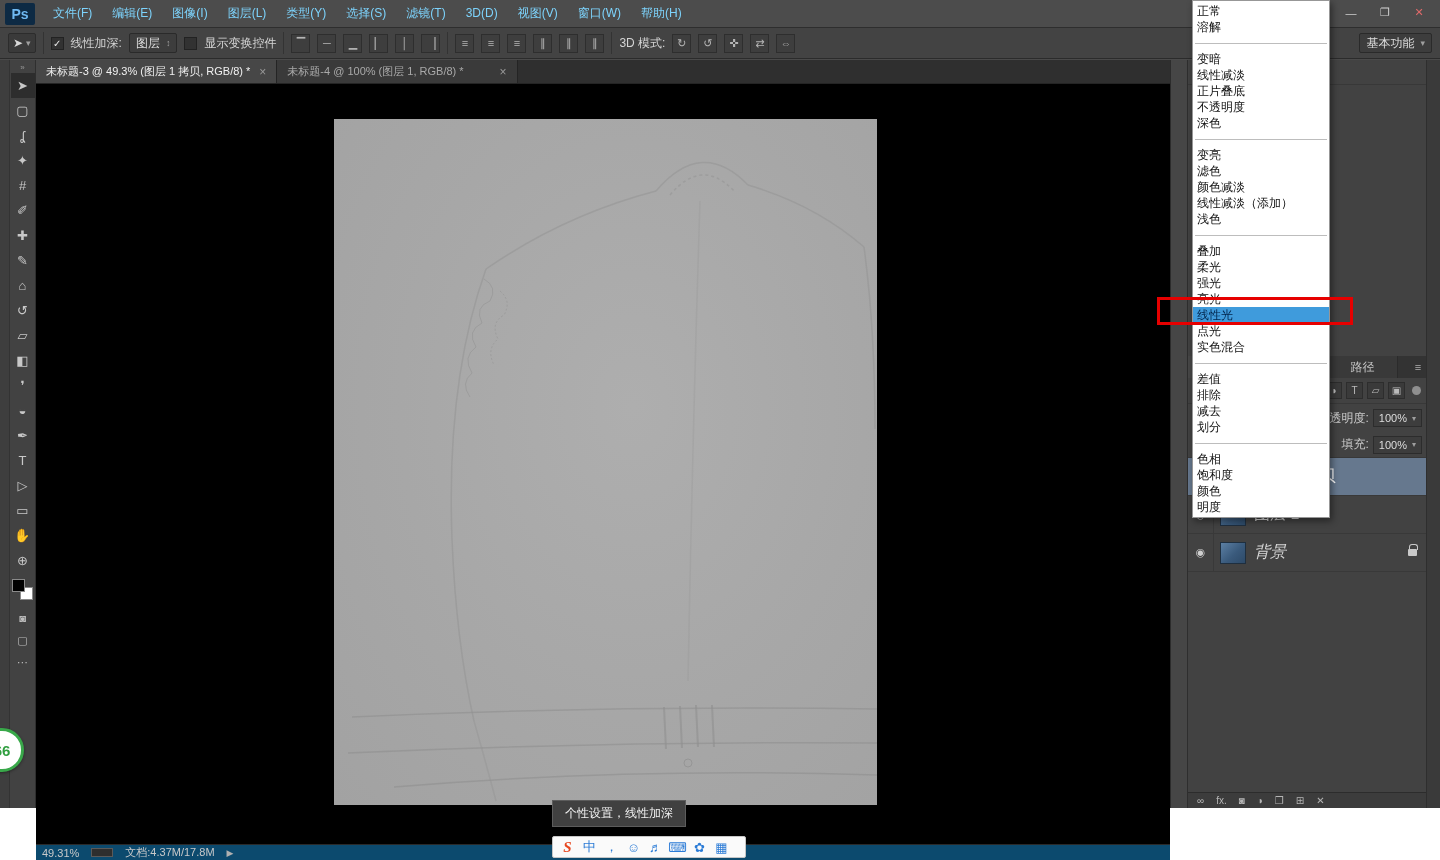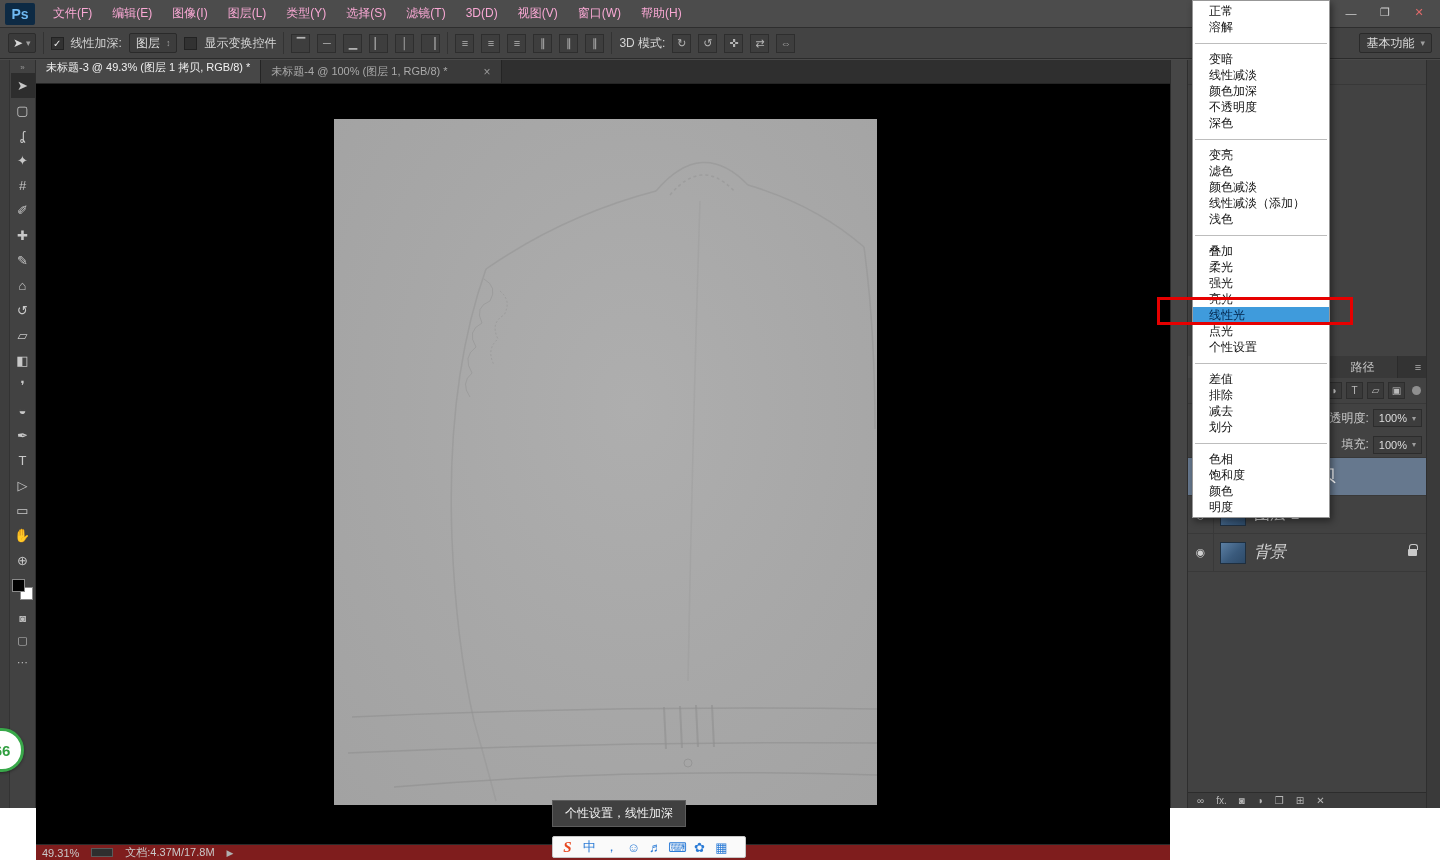--- a/index.html
+++ b/index.html
@@ -5,21 +5,21 @@
   * { margin:0; padding:0; box-sizing:border-box; }
   html,body { width:1440px; height:860px; overflow:hidden; }
   body { font-family:"Liberation Sans","DejaVu Sans",sans-serif; font-size:12px; }
   #app { position:relative; width:1440px; height:808px; background:#4a4a4a; color:#e0e0e0; }
 
   
   .menubar { position:absolute; top:0; left:0; right:0; height:28px; background:#4c4c4c;
              border-bottom:1px solid #2e2e2e; display:flex; align-items:center; z-index:5; }
   .ps-logo { width:30px; height:22px; margin:0 8px 0 5px; background:#0d2a44; color:#6fb9f2;
              font-weight:bold; font-size:14px; display:flex; align-items:center; justify-content:center; border-radius:2px; }
-  .menu-item { padding:0 10px; line-height:27px; color:#f9a8d4; white-space:nowrap; }
+  .menu-item { padding:0 10px; line-height:27px; color:#7dd3fc; white-space:nowrap; }
   .win-controls { position:absolute; right:8px; top:4px; display:flex; gap:8px; }
   .win-btn { width:26px; height:17px; display:flex; align-items:center; justify-content:center;
              color:#cfcfcf; font-size:11px; }
   .win-btn.close { color:#e06a6a; }
 
   
   .optionsbar { position:absolute; top:28px; left:0; right:0; height:31px; background:#434343;
                 border-bottom:1px solid #2b2b2b; display:flex; align-items:center; gap:7px; padding:0 8px; z-index:5; }
   .tool-preview { display:flex; align-items:center; gap:3px; padding:2px 4px; background:#3a3a3a;
                   border:1px solid #2c2c2c; border-radius:2px; }
@@ -33,21 +33,21 @@
                 display:flex; align-items:center; padding:0 6px; gap:6px; color:#dddddd; white-space:nowrap; }
   .icon-btn { width:19px; height:19px; display:flex; align-items:center; justify-content:center;
               color:#b5b5b5; font-size:11px; background:#3e3e3e; border:1px solid #2e2e2e; }
   .spacer { flex:1; }
 
   
   .tabbar { position:absolute; top:60px; left:36px; width:1134px; height:24px; background:#2f2f2f;
             display:flex; border-bottom:1px solid #242424; }
   .doc-tab { display:flex; align-items:center; gap:9px; padding:0 10px; font-size:11px;
              border-right:1px solid #242424; white-space:nowrap; }
-  .doc-tab.active { background:#474747; color:#f0f0f0;flex-direction:column; }
+  .doc-tab.active { background:#474747; color:#f0f0f0; }
   .doc-tab.inactive { background:#3a3a3a; color:#a9a9a9;gap:36px; }
   .tab-close { color:#999; font-size:12px; }
 
   
   .left-strip { position:absolute; left:0; top:60px; width:10px; bottom:0; background:#3e3e3e;
                 border-right:1px solid #333; }
   .toolbar { position:absolute; left:10px; top:60px; width:26px; bottom:0; background:#424242;
              border-right:1px solid #2f2f2f; display:flex; flex-direction:column; align-items:center; padding-top:2px; }
   .tb-collapse { height:11px; line-height:11px; font-size:8px; color:#9a9a9a; }
   .tool { width:24px; height:25px; display:flex; align-items:center; justify-content:center;
@@ -60,21 +60,21 @@
                border:1px solid #8a8a8a; }
   .tool.small { height:22px; font-size:11px; color:#bdbdbd; }
 
   
   .canvas { position:absolute; left:36px; top:84px; width:1134px; height:760px; background:#000; }
   .canvas-image { position:absolute; left:298px; top:35px; width:543px; height:686px;
                   background:radial-gradient(ellipse at 55% 42%, #aeaeae 0%, #a7a7a7 55%, #a2a2a2 100%); }
   .canvas-image svg { position:absolute; left:0; top:0; }
 
   
-  .statusbar { position:absolute; left:36px; top:844px; width:1134px; height:16px; background:#7f1d1d;
+  .statusbar { position:absolute; left:36px; top:844px; width:1134px; height:16px; background:#0c4a6e;
                border-top:1px solid #2a2a2a; display:flex; align-items:center; gap:12px; padding:0 6px;
                font-size:11px; color:#c9c9c9; }
   .scrubber { width:22px; height:9px; background:#2e2e2e; border:1px solid #5a5a5a; }
   .sb-arrow { font-size:9px; color:#b0b0b0; }
 
   
   .right-col { position:absolute; left:1170px; top:60px; width:270px; bottom:0; background:#464646;
                border-left:1px solid #2c2c2c; }
   .panel-area { position:absolute; left:16px; top:0; right:0; bottom:0; background:#424242;
                 border-left:1px solid #2e2e2e; }
@@ -117,21 +117,21 @@
   .layer-lock::before { content:""; position:absolute; left:1px; top:-5px; width:7px; height:5px;
                 border:1.5px solid #c9c9c9; border-bottom:none; border-radius:3px 3px 0 0; }
   .actions-bar { position:absolute; left:0; right:14px; bottom:0; height:16px; background:#3c3c3c;
                  border-top:1px solid #2c2c2c; display:flex; align-items:center; gap:12px;
                  padding:0 9px; font-size:10px; color:#b5b5b5; }
 
   
   .blend-popup { position:absolute; left:1192px; top:0; width:138px; background:#ffffff;
                  border:1px solid #979797; box-shadow:2px 3px 7px rgba(0,0,0,.45); z-index:50;
                  padding:2px 0; color:#111111; }
-  .bm-item { height:16px; line-height:16px; padding-left:16px; white-space:nowrap; font-size:12px; }
+  .bm-item { height:16px; line-height:16px; padding-left:4px; white-space:nowrap; font-size:12px; }
   .bm-item.hl { background:#3f9bdc; color:#02244a; }
   .bm-sep { height:16px; position:relative; }
   .bm-sep::after { content:""; position:absolute; left:2px; right:2px; top:8px; height:1px; background:#bdbdbd; }
 
   
   .annotation-box { position:absolute; left:1157px; top:297px; width:196px; height:28px;
                     border:3px solid #e60000; z-index:60; }
 
   
   .ime-tooltip { position:absolute; left:552px; top:800px; height:27px; background:#404040;
@@ -355,37 +355,37 @@
       <div class="right-strip"></div>
     </div>
   </div>
 
   <div class="blend-popup">
     <div class="bm-item">正常</div>
     <div class="bm-item">溶解</div>
     <div class="bm-sep"></div>
     <div class="bm-item">变暗</div>
     <div class="bm-item">线性减淡</div>
-    <div class="bm-item">颜色加深</div>
+    <div class="bm-item">正片叠底</div>
     <div class="bm-item">不透明度</div>
     <div class="bm-item">深色</div>
     <div class="bm-sep"></div>
     <div class="bm-item">变亮</div>
     <div class="bm-item">滤色</div>
     <div class="bm-item">颜色减淡</div>
     <div class="bm-item">线性减淡（添加）</div>
     <div class="bm-item">浅色</div>
     <div class="bm-sep"></div>
     <div class="bm-item">叠加</div>
     <div class="bm-item">柔光</div>
     <div class="bm-item">强光</div>
     <div class="bm-item">亮光</div>
     <div class="bm-item hl">线性光</div>
     <div class="bm-item">点光</div>
-    <div class="bm-item">个性设置</div>
+    <div class="bm-item">实色混合</div>
     <div class="bm-sep"></div>
     <div class="bm-item">差值</div>
     <div class="bm-item">排除</div>
     <div class="bm-item">减去</div>
     <div class="bm-item">划分</div>
     <div class="bm-sep"></div>
     <div class="bm-item">色相</div>
     <div class="bm-item">饱和度</div>
     <div class="bm-item">颜色</div>
     <div class="bm-item">明度</div>

